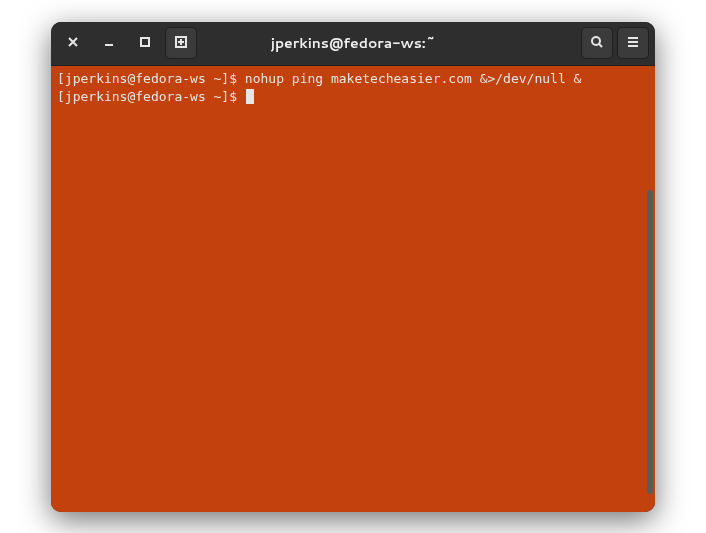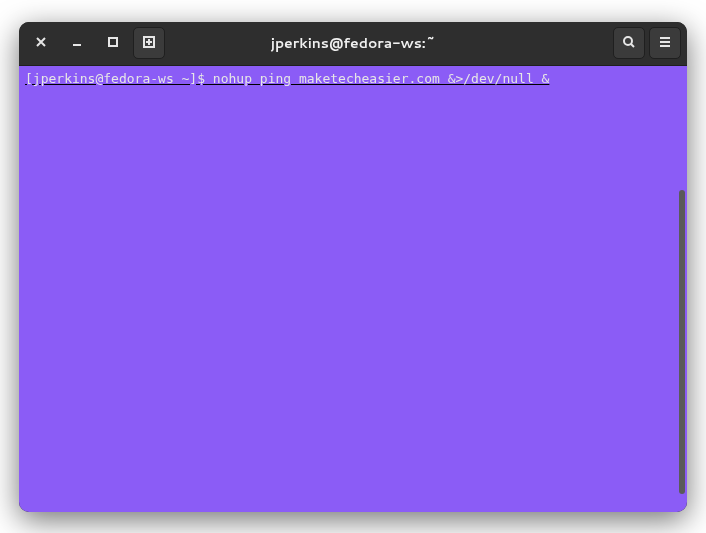--- a/index.html
+++ b/index.html
@@ -10,21 +10,21 @@
     body {
       width: 706px;
       height: 533px;
       background: transparent;
       font-family: "DejaVu Sans Mono", "Liberation Mono", monospace;
       display: flex;
       align-items: center;
       justify-content: center;
     }
     .window {
-      width: 668px;
+      width: 604px;
       height: 490px;
       background: #1a1a1a;
       border-radius: 10px;
       box-shadow: 0 8px 30px rgba(0,0,0,0.55);
       overflow: hidden;
       display: flex;
       flex-direction: column;
       font-family: Cantarell, "DejaVu Sans", sans-serif;
     }
     .titlebar {
@@ -70,22 +70,21 @@
       position: absolute;
       left: 50%;
       transform: translateX(-50%);
       color: #f0f0f0;
       font-size: 14px;
       font-weight: bold;
     }
     .terminal-area {
       flex: 1;
       display: flex;
-      background: #8b5cf6;
-      text-decoration: underline;
+      background: #c2410c;
     }
     .terminal {
       flex: 1;
       color: #e6e6e6;
       font-family: "DejaVu Sans Mono", "Liberation Mono", monospace;
       font-size: 13px;
       line-height: 1.45;
       padding: 4px 6px;
       white-space: pre;
     }
@@ -162,18 +161,18 @@
       <div class="tb-btn bordered">
         <span>
           <svg viewBox="0 0 16 16">
               <path d="M3 4 L13 4 M3 8 L13 8 M3 12 L13 12"></path>
             </svg>
         </span>
       </div>
     </div>
   </div>
   <div class="terminal-area">
-    <div class="terminal"><span class="prompt-line">[jperkins@fedora-ws ~]$ nohup ping maketecheasier.com &amp;&gt;/dev/null &amp;</span></div>
+    <div class="terminal"><span class="prompt-line">[jperkins@fedora-ws ~]$ nohup ping maketecheasier.com &amp;&gt;/dev/null &amp;</span><span class="prompt-line"><span>[jperkins@fedora-ws ~]$ </span><span class="cursor"></span></span></div>
     <div class="scrollbar-track">
       <div class="scrollbar-thumb" id="scroll-thumb" style="top: 28%; height: 68%;"></div>
     </div>
   </div>
 </div>
 
 </body></html>

